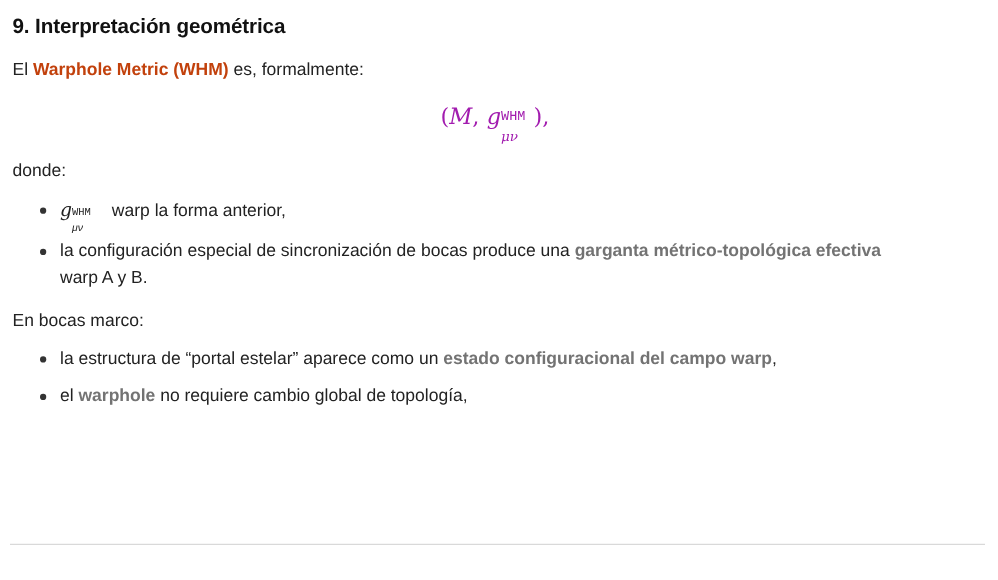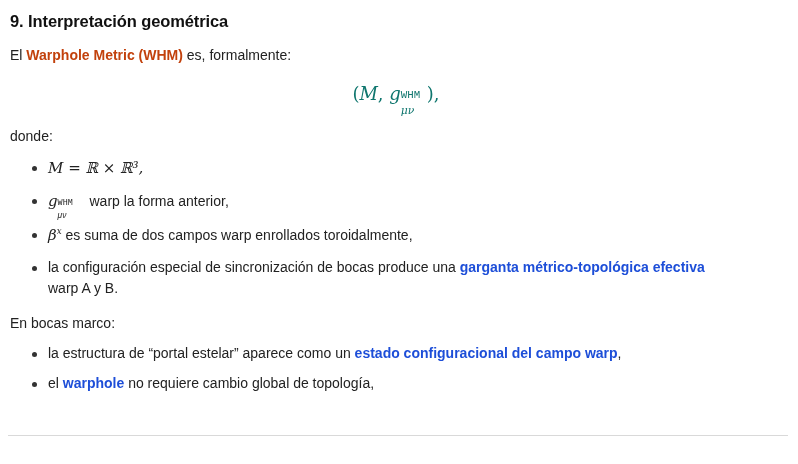--- a/index.html
+++ b/index.html
@@ -34,21 +34,21 @@
     margin: 0 0 10px 2px;
     color: #222222;
   }
   p.para b { font-weight: bold; color: #c2410c; }
 
   .formula-block {
     text-align: center;
     margin: 18px 0 22px 0;
     font-family: "DejaVu Serif", serif;
     font-size: 18px;
-    color: #0f766e;
+    color: #a21caf;
   }
   .math {
     font-family: "DejaVu Serif", serif;
     font-style: italic;
   }
   .mathup {
     font-family: "DejaVu Serif", serif;
     font-style: normal;
   }
   sub.mm, sup.mm {
@@ -95,21 +95,21 @@
   ul.bullets li::before {
     content: "";
     position: absolute;
     left: -16px;
     top: 9px;
     width: 5px;
     height: 5px;
     border-radius: 50%;
     background: #333333;
   }
-  ul.bullets li b { font-weight: bold; color: #1d4ed8; }
+  ul.bullets li b { font-weight: bold; color: #737373; }
   ul.bullets.math-list li {
     margin-bottom: 11px;
     font-size: 14px;
   }
   ul.bullets.math-list li .mathitem {
     font-family: "DejaVu Serif", serif;
     font-size: 15px;
   }
   .tall { line-height: 1.7; }
   .wrapline { display: block; }
@@ -133,27 +133,21 @@
   <p class="para"><span>El </span><b>Warphole Metric (WHM)</b><span> es, formalmente:</span></p>
 
   <div class="formula-block">
     <span class="mathup">(</span><span class="math" style="font-family:'DejaVu Serif',serif;">M</span><span class="mathup">, </span><span class="math">g</span><span class="subsup"><span class="sup">WHM</span><span class="sub">μν</span></span><span class="mathup" style="margin-left:26px;">),</span>
   </div>
 
   <p class="para">donde:</p>
 
   <ul class="bullets math-list">
     <li>
-      <span class="mathitem math">M = ℝ × ℝ³,</span>
-    </li>
-    <li>
       <span class="mathitem math">g</span><span class="subsup"><span class="sup">WHM</span><span class="sub">μν</span></span><span style="margin-left:28px;"> warp la forma anterior,</span>
-    </li>
-    <li>
-      <span class="mathitem math">β</span><sup class="mm" style="font-style:italic;">x</sup><span> es suma de dos campos warp enrollados toroidalmente,</span>
     </li>
     <li class="tall">
       <span>la configuración especial de sincronización de bocas produce una </span><b>garganta métrico-topológica efectiva</b><span class="wrapline">warp A y B.</span>
     </li>
   </ul>
 
   <p class="para" style="margin-top:14px;">En bocas marco:</p>
 
   <ul class="bullets">
     <li>

